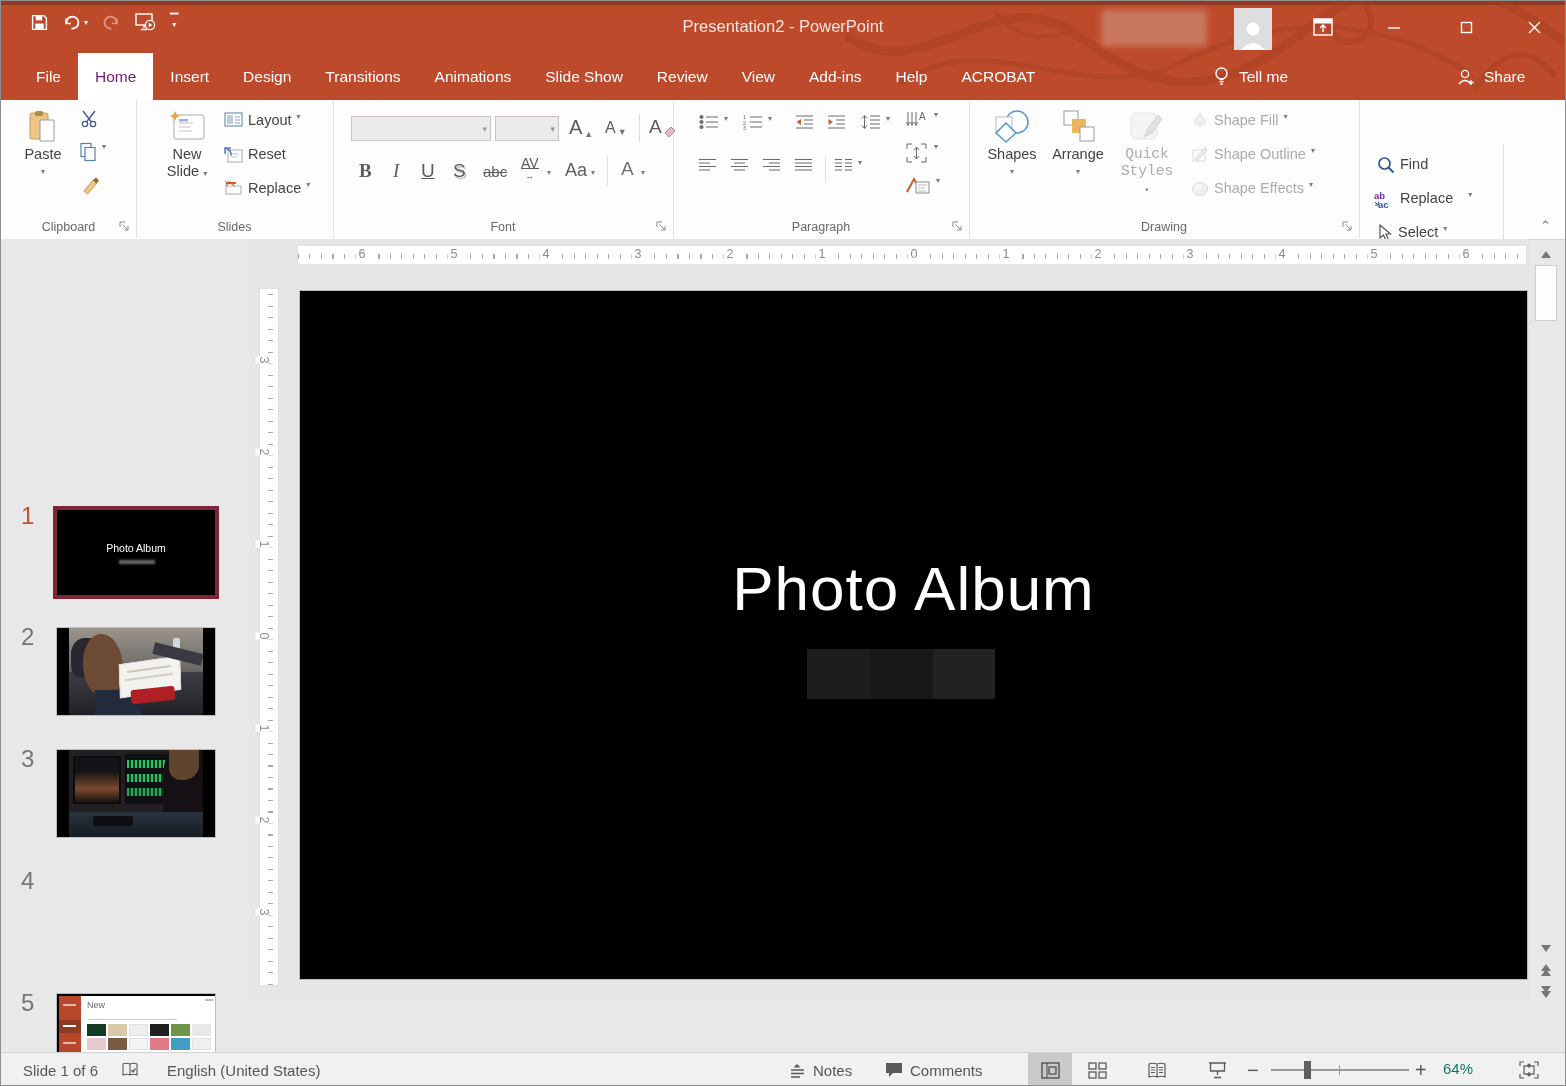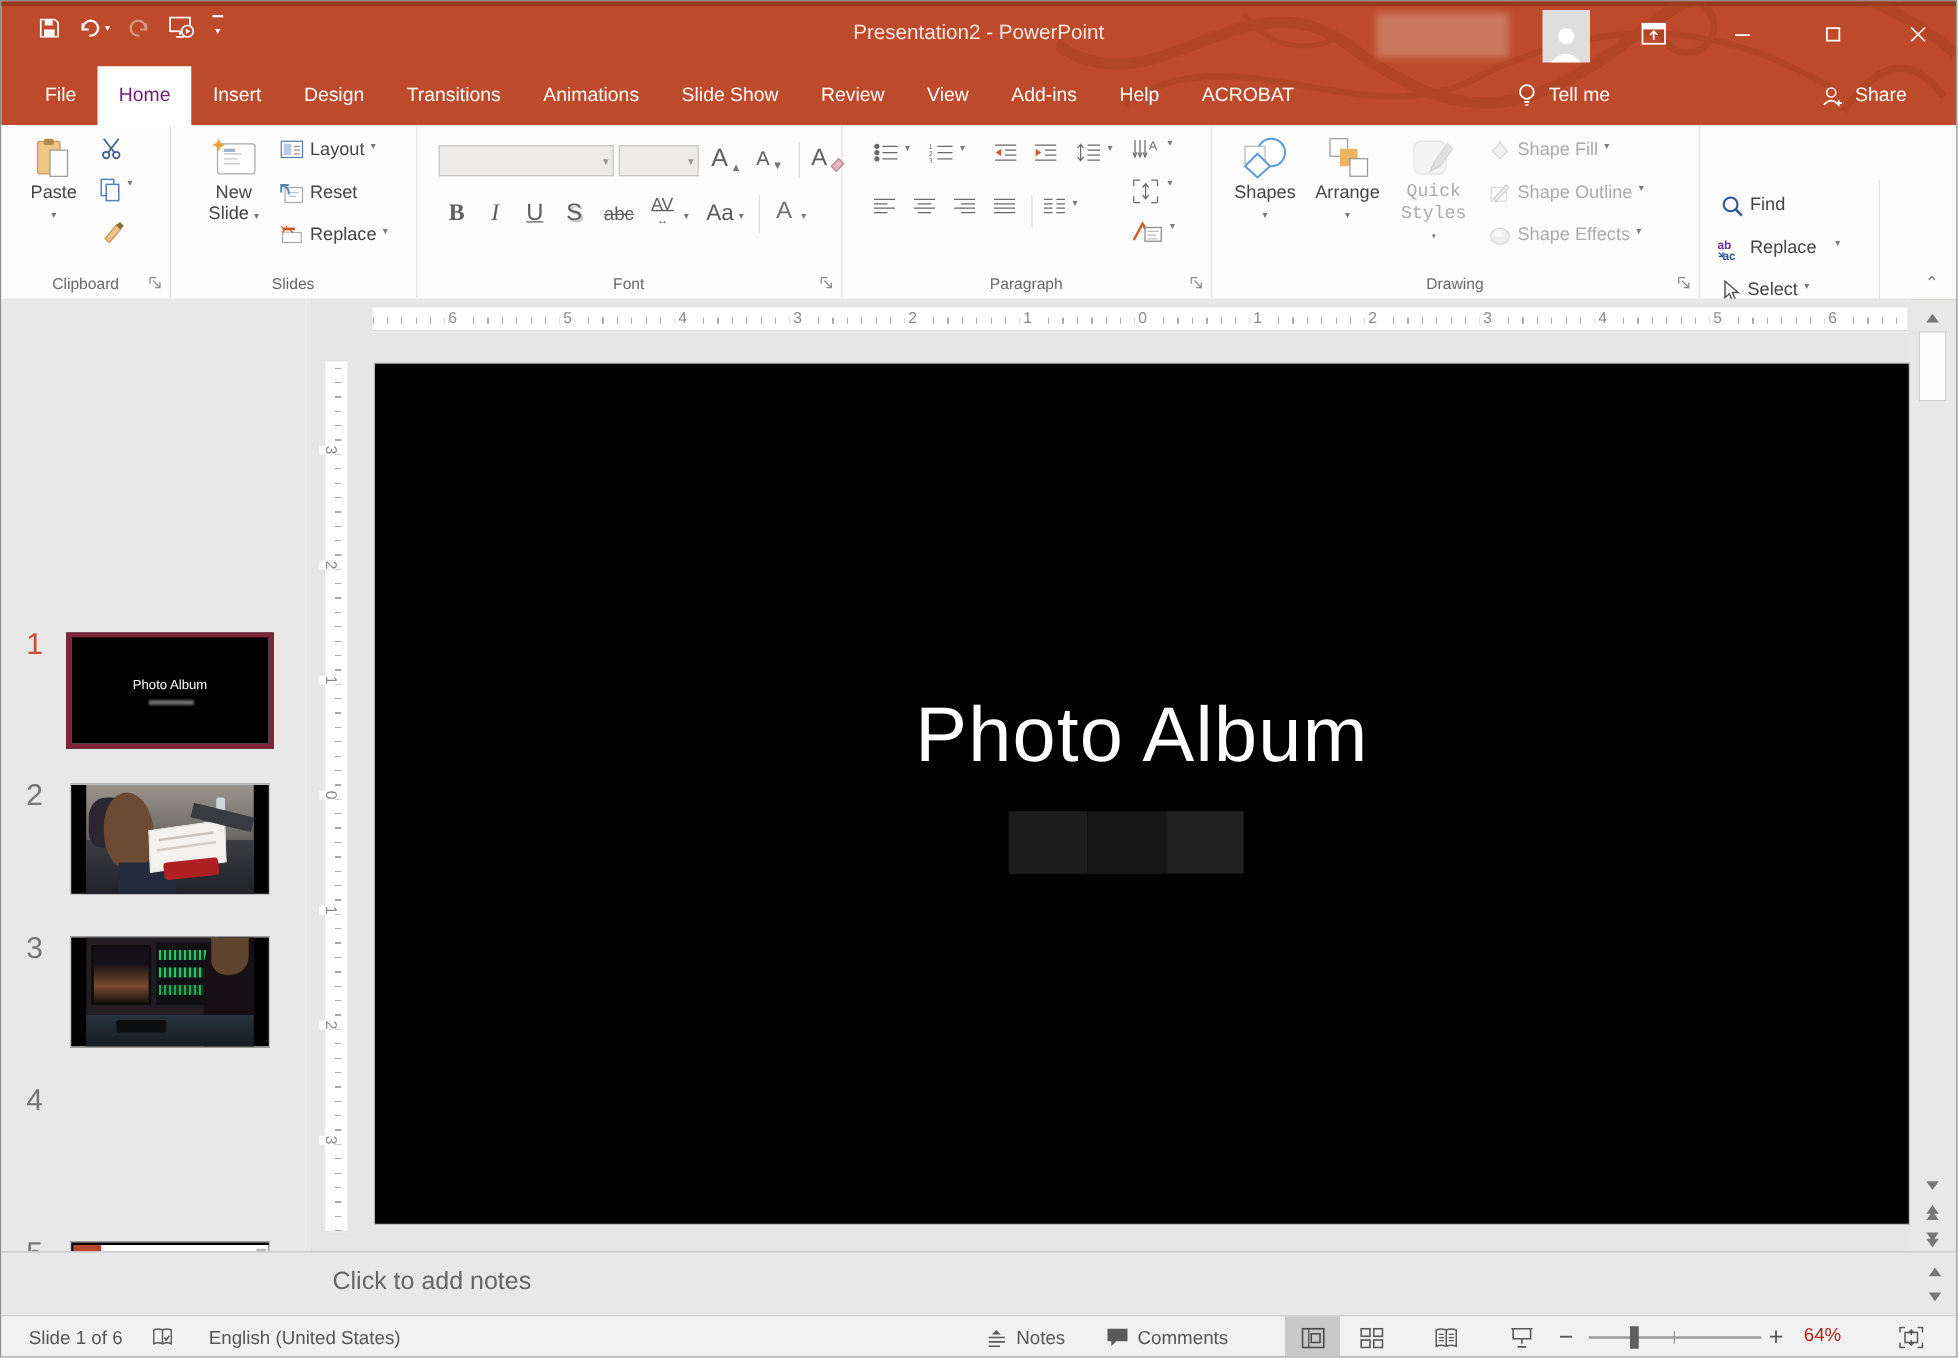--- a/index.html
+++ b/index.html
@@ -69,21 +69,21 @@
   .sbtn{position:absolute;left:0;width:26px;height:18px;display:flex;align-items:center;justify-content:center;color:#777;}
   .sthumb{position:absolute;left:2px;top:20px;width:22px;height:56px;background:#FDFDFD;border:1px solid #CFCFCF;box-sizing:border-box;}
 
   
   .notes{position:absolute;left:0;top:1000px;width:100%;height:51px;background:#E9E8E8;border-top:1px solid #C6C6C6;}
   .notes-text{position:absolute;left:265px;top:12px;font-size:20px;color:#666;}
   .statusbar{position:absolute;left:0;top:1051px;width:100%;height:35px;background:#F2F1F1;border-top:1px solid #D0D0D0;color:#565656;font-size:15px;}
   .sitem{position:absolute;top:0;height:34px;display:flex;align-items:center;gap:7px;}
   .viewbtn{position:absolute;top:0;width:44px;height:34px;display:flex;align-items:center;justify-content:center;color:#5a5a5a;}
   .viewbtn.active{background:#C9C9C9;}
-  .ztext{position:absolute;top:7px;font-size:15px;color:#b91c1c;}
+  .ztext{position:absolute;top:7px;font-size:15px;color:#0f766e;}
   .tri-u{width:0;height:0;border-left:5px solid transparent;border-right:5px solid transparent;border-bottom:7px solid #777;}
   .tri-d{width:0;height:0;border-left:5px solid transparent;border-right:5px solid transparent;border-top:7px solid #777;}
 </style>
 </head>
 <body>
 
 <div class="window">
 
   <div class="chrome">
     <svg class="swirls" width="720" height="99" viewBox="0 0 720 99">
@@ -705,29 +705,20 @@
     <div class="sbtn" style="top:716px;flex-direction:column;gap:1px;">
         <span class="tri-u" style="margin-bottom:-3px;"></span>
         <span class="tri-u"></span>
       </div>
     <div class="sbtn" style="top:738px;flex-direction:column;gap:1px;">
         <span class="tri-d" style="margin-bottom:-3px;"></span>
         <span class="tri-d"></span>
       </div>
   </div>
 
-  <div class="notes">
-    <div class="notes-text">Click to add notes</div>
-    <div class="sbtn" style="left:1534px;top:6px;">
-        <span class="tri-u"></span>
-      </div>
-    <div class="sbtn" style="left:1534px;top:26px;">
-        <span class="tri-d"></span>
-      </div>
-  </div>
 
   <div class="statusbar">
     <div class="sitem" style="left:22px;">
       <span>Slide 1 of 6</span>
     </div>
     <div class="sitem" style="left:120px;">
       <svg width="18" height="18" viewBox="0 0 18 18">
           <path d="M2 3 q3.5 -1.5 7 0 q3.5 -1.5 7 0 v11 q-3.5 -1.5 -7 0 q-3.5 -1.5 -7 0 z M9 3 v11" fill="none" stroke="#5a5a5a" stroke-width="1.1"></path>
           <path d="M10.5 9 l1.5 2 2.5 -3.5" fill="none" stroke="#5a5a5a" stroke-width="1.3"></path>
         </svg>

